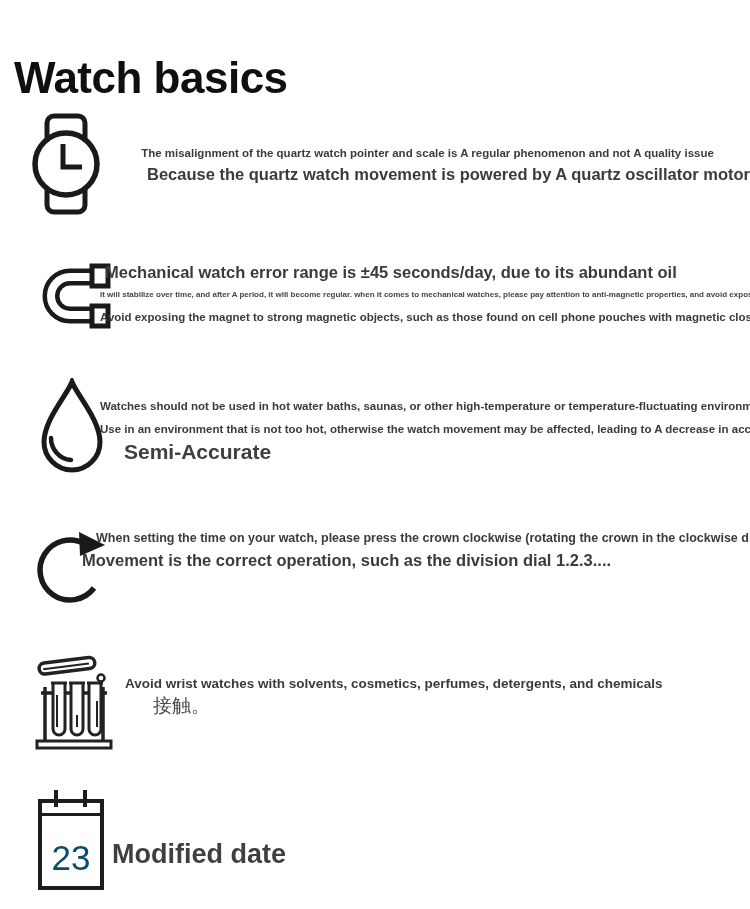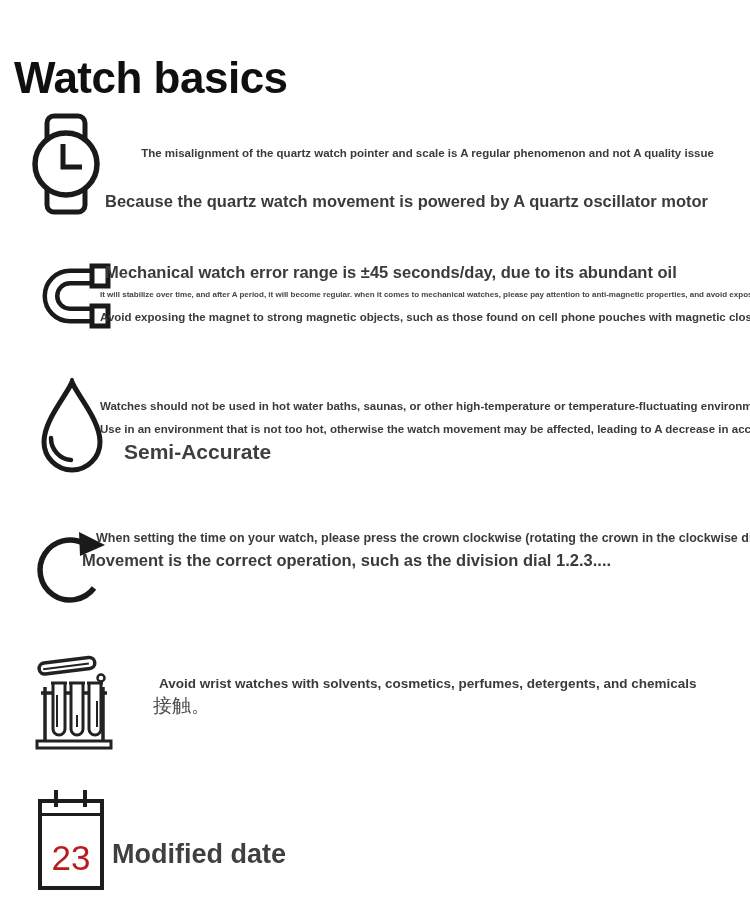--- a/index.html
+++ b/index.html
@@ -11,21 +11,21 @@
     position:absolute;left:14px;top:24px;font-size:44px;font-weight:700;
     color:#0f0f0f;letter-spacing:-0.5px;
   }
   .section{position:absolute;left:0;width:750px;}
   .icon{position:absolute;}
   .line{position:absolute;font-weight:700;color:#3b3b3b;line-height:1.25;white-space:nowrap;}
 
   #sec1{top:113px;height:115px;}
   .s1-icon{left:30px;top:0;}
   .s1l1{top:33px;left:105px;width:645px;text-align:center;font-size:11.5px;}
-  .s1l2{top:51px;left:105px;width:645px;text-align:left;font-size:16.5px;margin-top:27px;}
+  .s1l2{top:51px;left:105px;width:645px;text-align:right;font-size:16.5px;}
 
   #sec2{top:260px;height:80px;}
   .s2-icon{left:32px;top:3px;}
   .s2l1{top:2px;left:105px;width:645px;font-size:16.5px;}
   .s2l2{top:30px;left:100px;width:650px;text-align:center;font-size:8px;color:#454545;}
   .s2l3{top:50px;left:100px;width:650px;text-align:center;font-size:11.5px;}
 
   #sec3{top:378px;height:100px;}
   .s3-icon{left:40px;top:0;}
   .s3l1{top:21px;left:100px;width:650px;text-align:center;font-size:11.5px;}
@@ -33,36 +33,36 @@
   .s3l3{top:61px;left:124px;font-size:21px;color:#3f3f3f;}
 
   #sec4{top:525px;height:85px;}
   .s4-icon{left:33px;top:3px;}
   .s4l1{top:6px;left:96px;width:654px;font-size:12.5px;}
   .s4l2{top:25px;left:82px;font-size:16.5px;}
   .s4l3{top:54px;left:92px;font-size:13.5px;}
 
   #sec5{top:645px;height:110px;}
   .s5-icon{left:33px;top:0;}
-  .s5l1{top:31px;left:125px;font-size:13.5px;margin-left:34px;}
+  .s5l1{top:31px;left:125px;font-size:13.5px;}
   .s5l2{top:49px;left:153px;font-size:19px;font-weight:400;color:#4f4f4f;}
 
   #sec6{top:790px;height:110px;}
   .s6l1{top:32px;left:105px;width:645px;text-align:center;font-size:12px;}
   .s6l2{top:48px;left:112px;font-size:27px;color:#3f3f3f;}
 
   
   .cal{position:absolute;left:38px;top:0;width:66px;height:100px;}
   .cal-box{position:absolute;left:0;top:9px;width:66px;height:91px;border:4px solid #1d1d1d;
     background:#fff;box-sizing:border-box;}
   .cal-head{width:100%;height:13px;border-bottom:3px solid #1d1d1d;box-sizing:border-box;}
   .cal-tick{position:absolute;top:0;width:4px;height:17px;background:#1d1d1d;}
   .cal-tick.t1{left:16px;} .cal-tick.t2{left:45px;}
   .cal-num{position:absolute;left:0;top:24px;width:58px;height:62px;display:flex;
-    align-items:center;justify-content:center;font-size:35px;color:#b91c1c;font-weight:500;}
+    align-items:center;justify-content:center;font-size:35px;color:#0c4a6e;font-weight:500;}
   svg{display:block;}
 </style>
 </head>
 <body>
 
 <h1 class="page-title">Watch basics</h1>
 
 <div class="section" id="sec1">
   <span class="icon s1-icon">
     <svg width="72" height="102" viewBox="0 0 72 102" fill="none" stroke="#1a1a1a">

